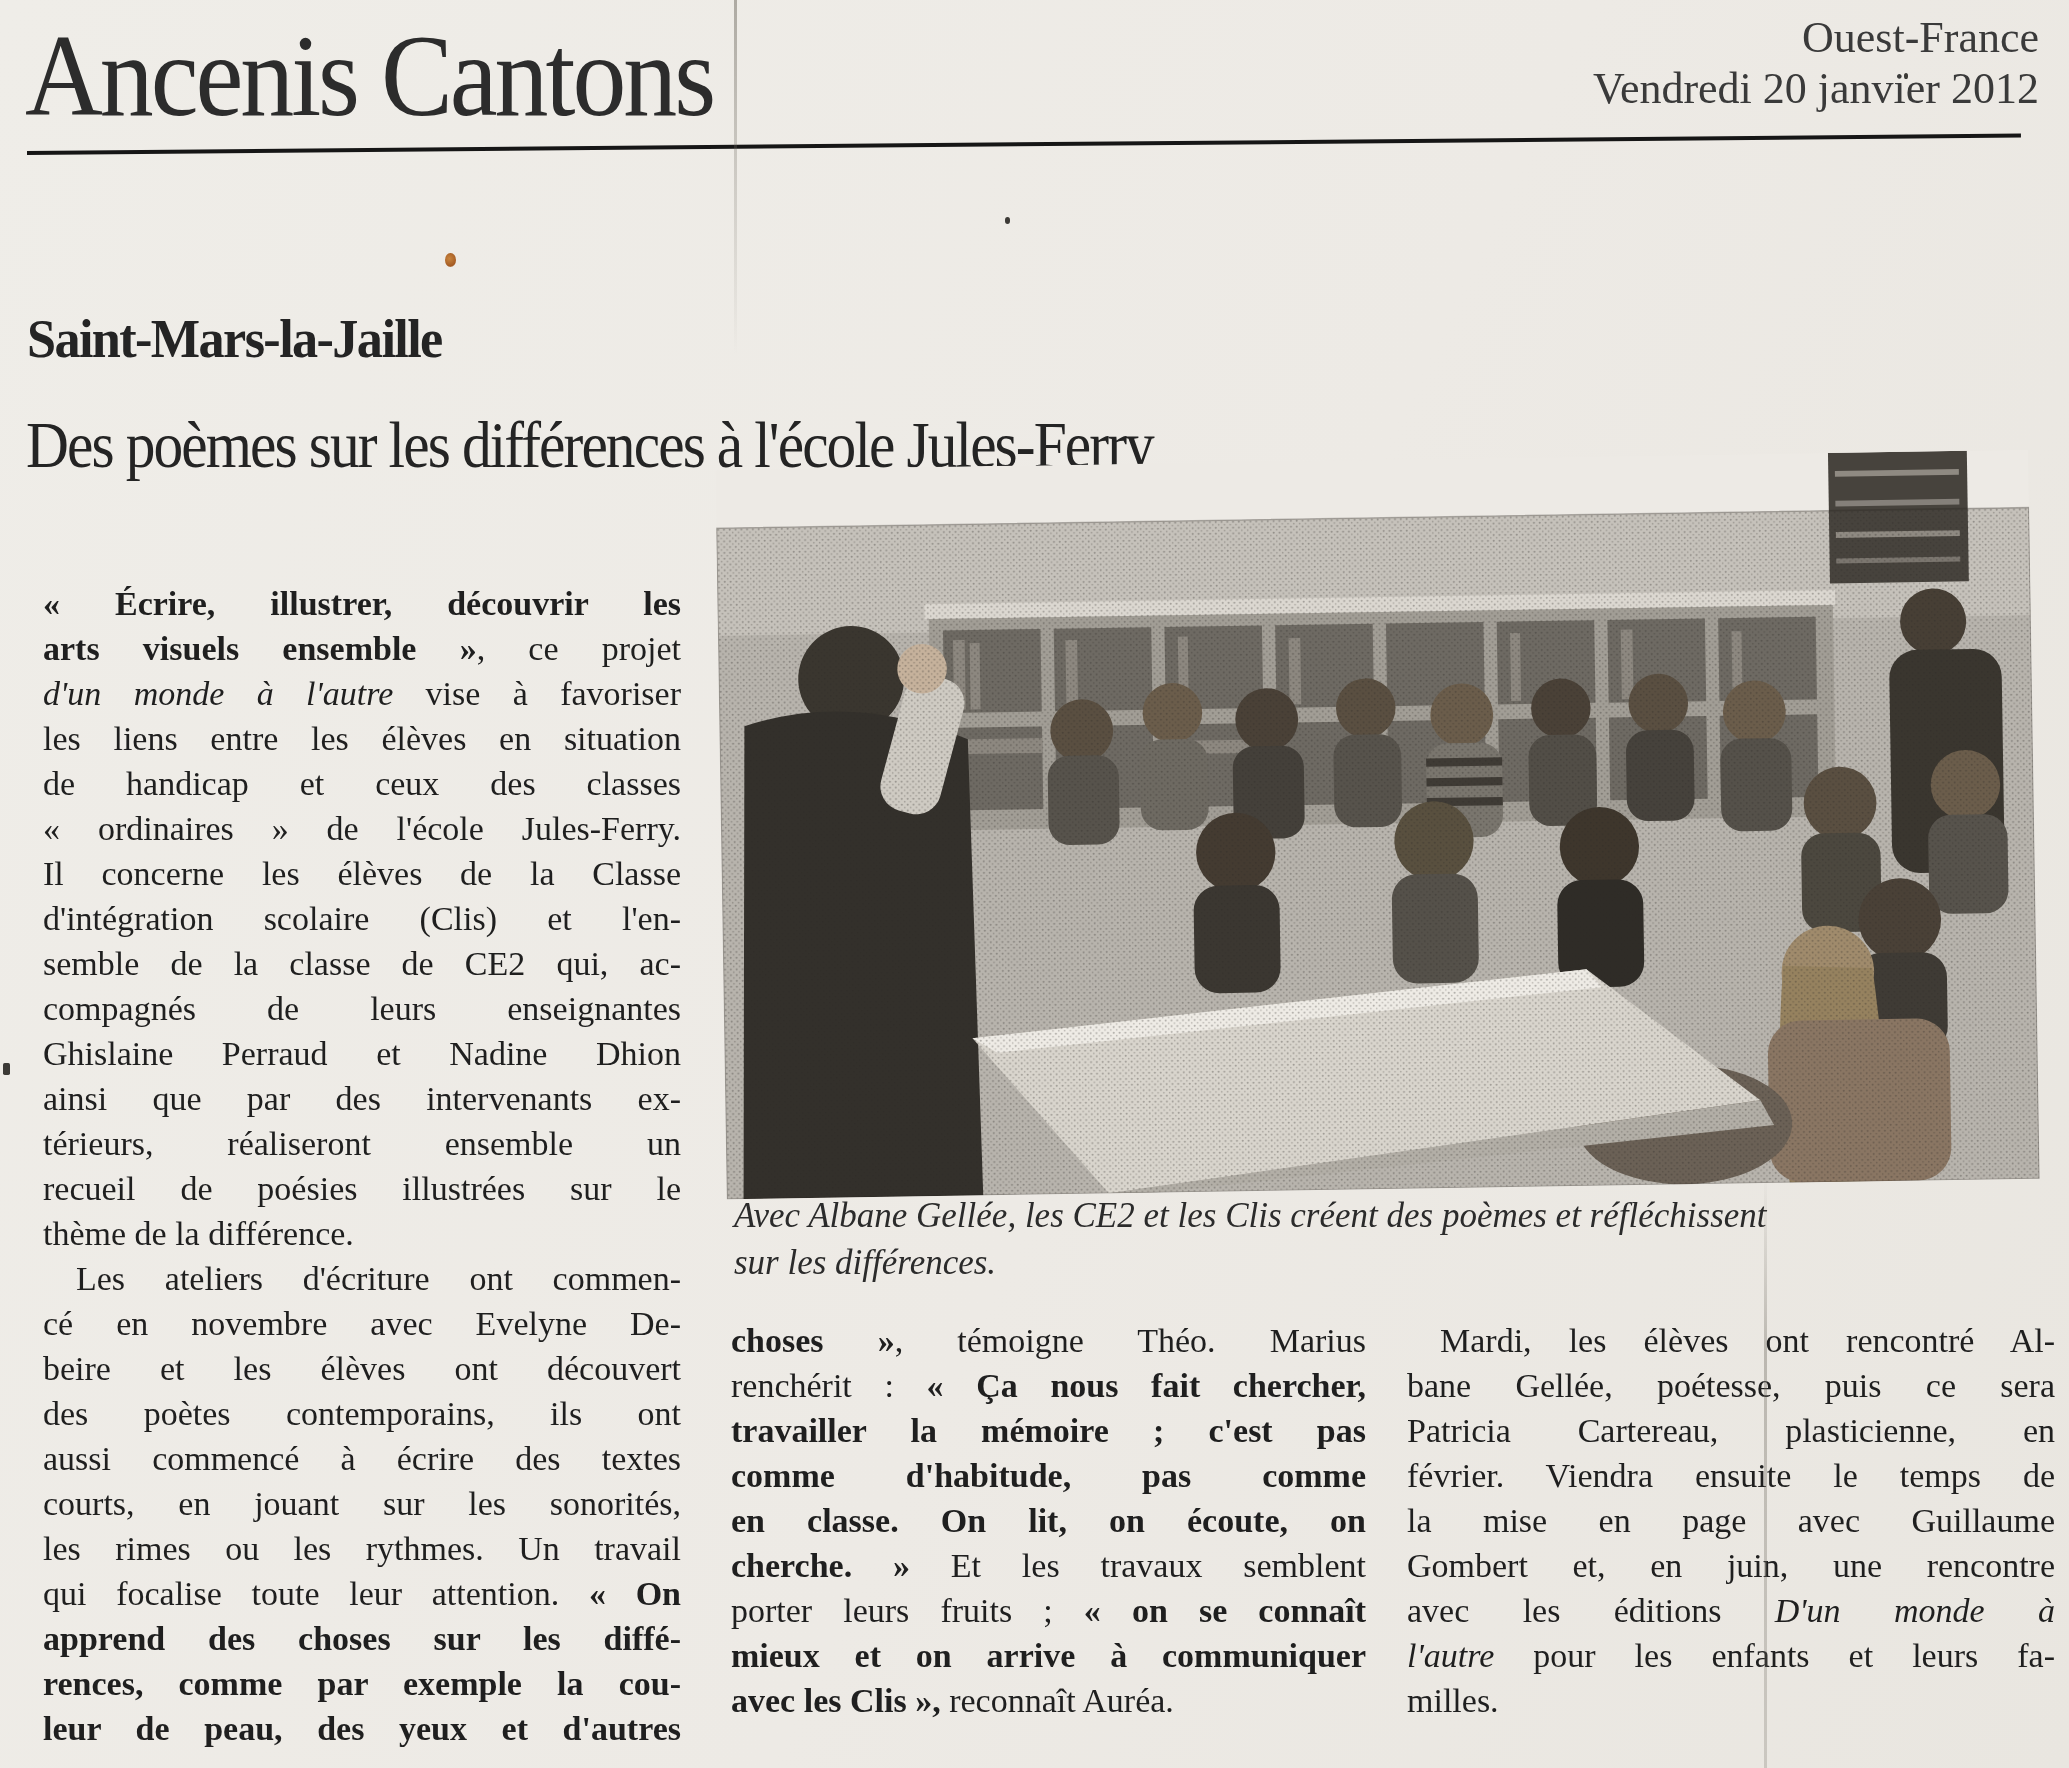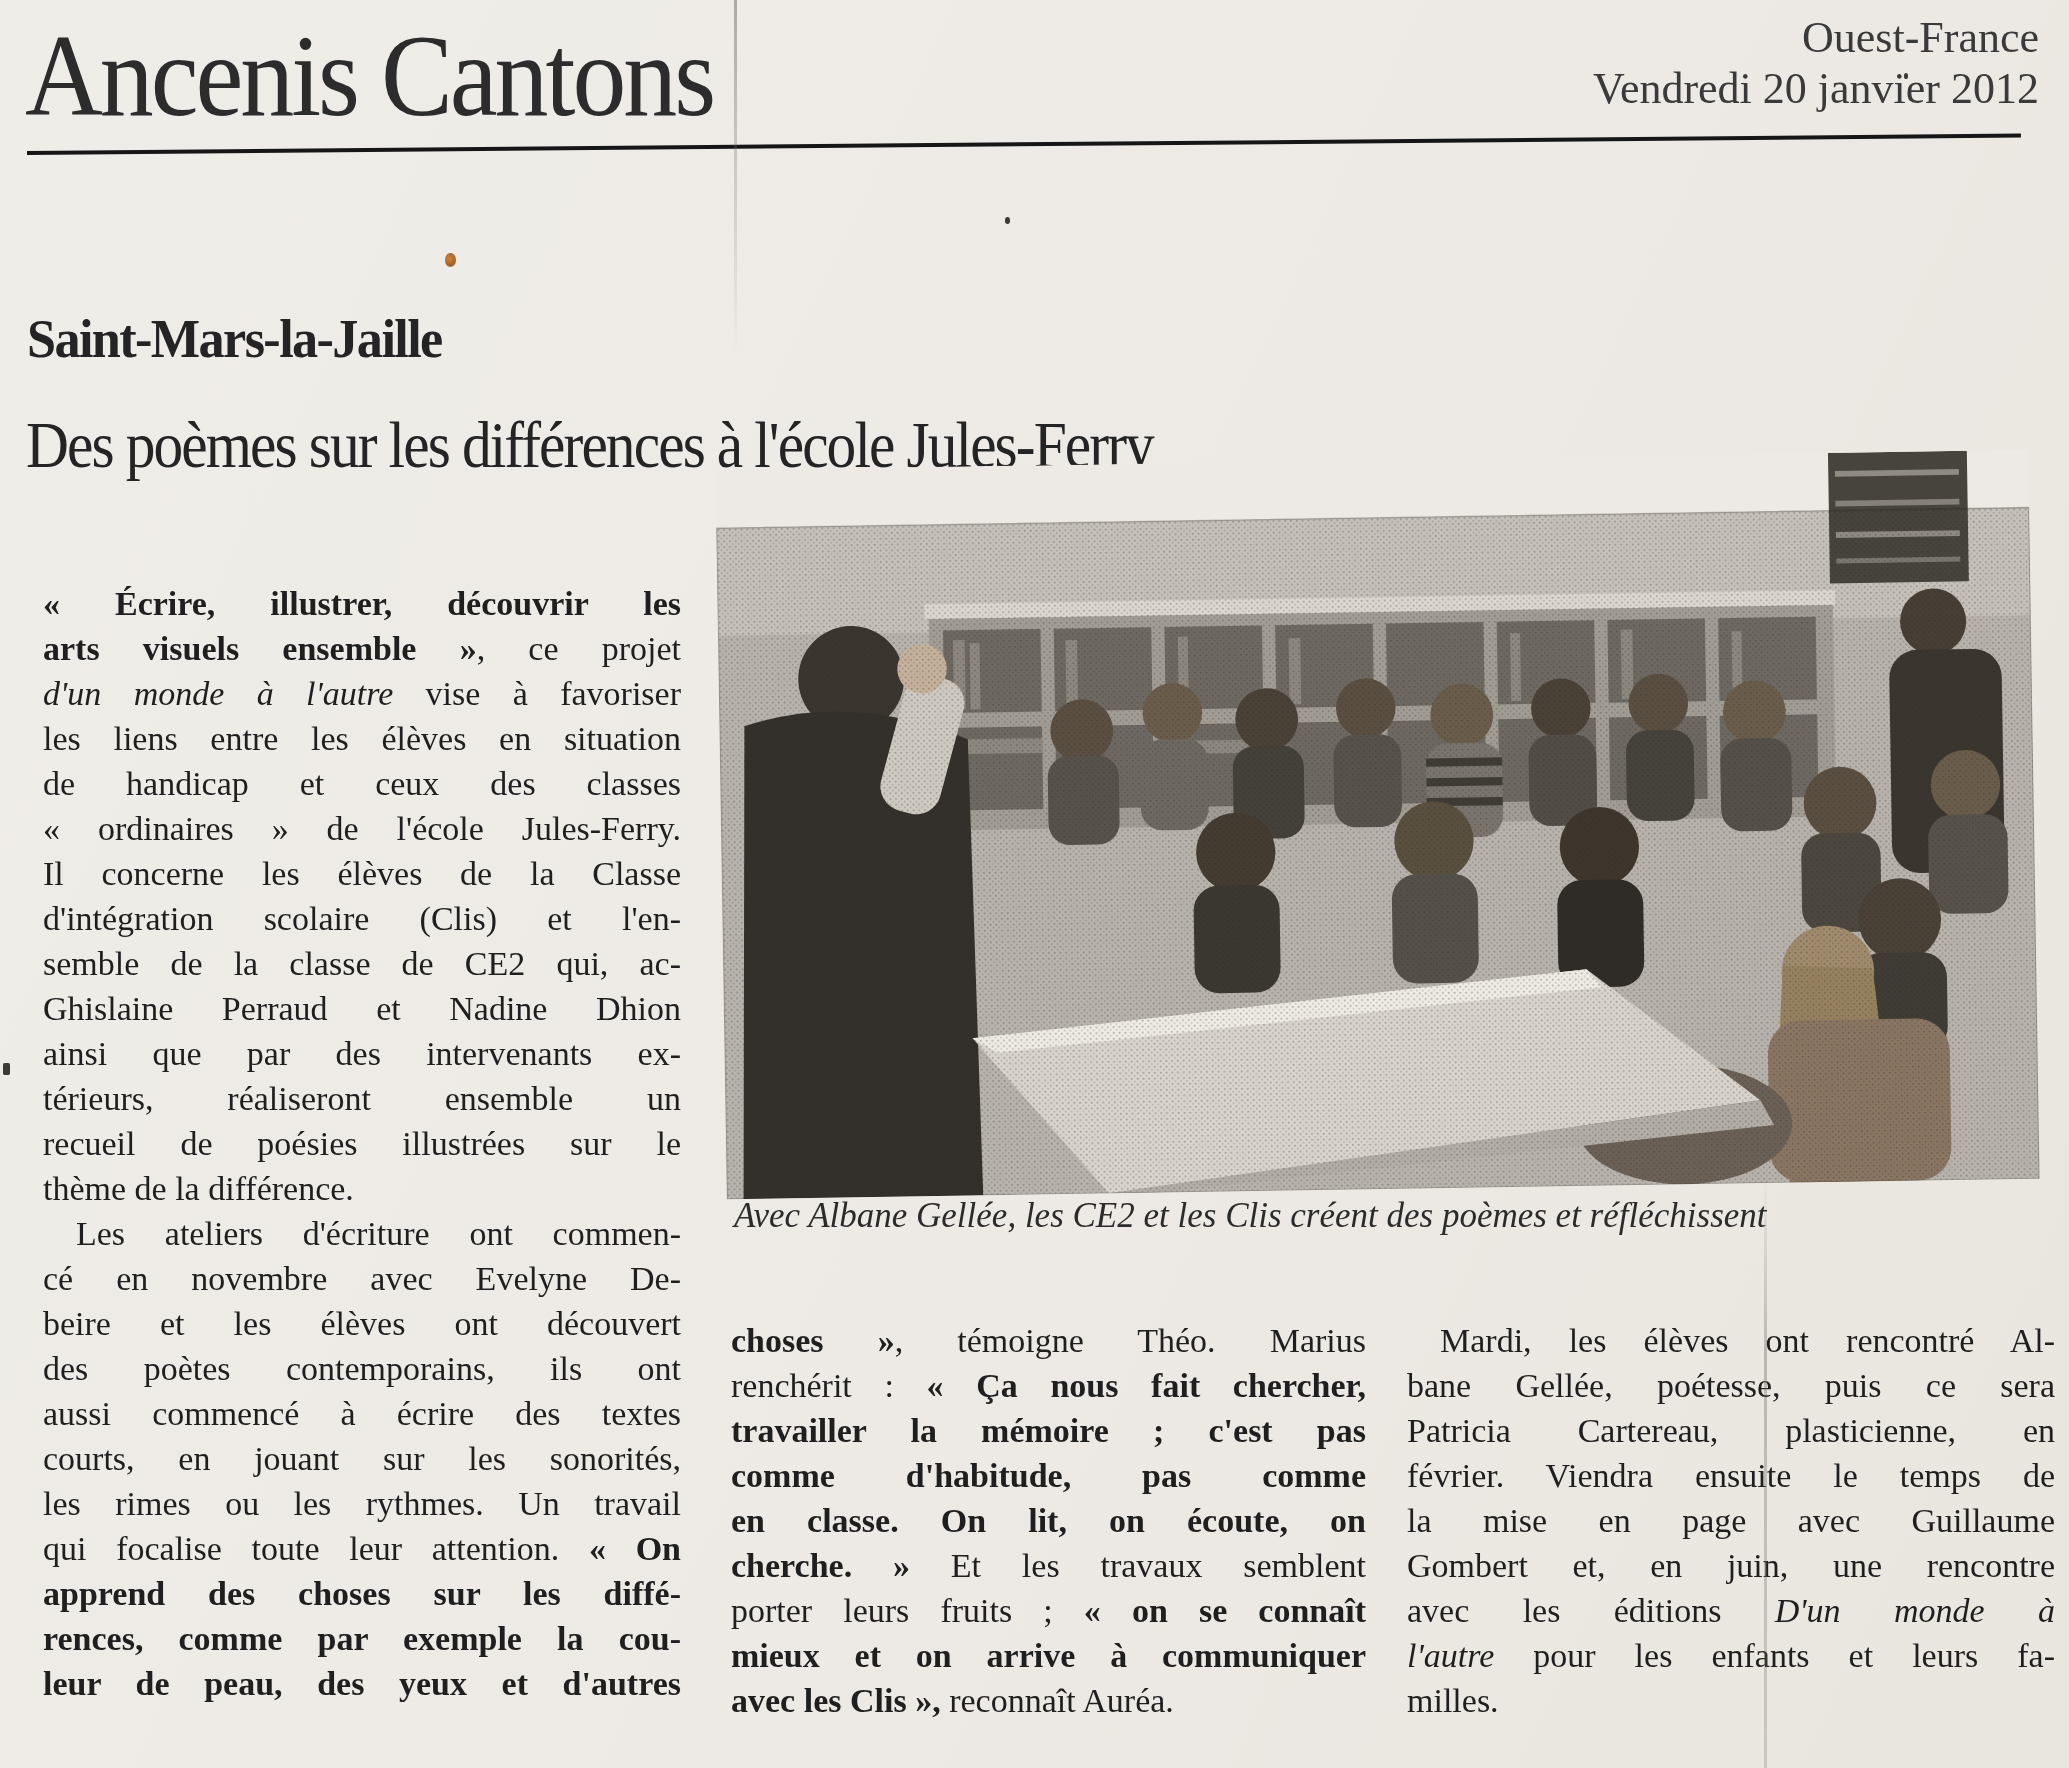--- a/index.html
+++ b/index.html
@@ -97,20 +97,21 @@
   <div class="col col-left">
       <div class="line"><span class="b">« Écrire, illustrer, découvrir les</span></div>
       <div class="line"><span class="b">arts visuels ensemble »</span><span>, ce projet</span></div>
       <div class="line"><span class="i">d'un monde à l'autre</span><span> vise à favoriser</span></div>
       <div class="line"><span>les liens entre les élèves en situation</span></div>
       <div class="line"><span>de handicap et ceux des classes</span></div>
       <div class="line"><span>« ordinaires » de l'école Jules-Ferry.</span></div>
       <div class="line"><span>Il concerne les élèves de la Classe</span></div>
       <div class="line"><span>d'intégration scolaire (Clis) et l'en-</span></div>
       <div class="line"><span>semble de la classe de CE2 qui, ac-</span></div>
+      <div class="line"><span>compagnés de leurs enseignantes</span></div>
       <div class="line"><span>Ghislaine Perraud et Nadine Dhion</span></div>
       <div class="line"><span>ainsi que par des intervenants ex-</span></div>
       <div class="line"><span>térieurs, réaliseront ensemble un</span></div>
       <div class="line"><span>recueil de poésies illustrées sur le</span></div>
       <div class="line end"><span>thème de la différence.</span></div>
       <div class="line ind"><span>Les ateliers d'écriture ont commen-</span></div>
       <div class="line"><span>cé en novembre avec Evelyne De-</span></div>
       <div class="line"><span>beire et les élèves ont découvert</span></div>
       <div class="line"><span>des poètes contemporains, ils ont</span></div>
       <div class="line"><span>aussi commencé à écrire des textes</span></div>
@@ -227,20 +228,21 @@
       <polygon points="300,692 1044,620 1062,642 330,710" fill="#efece6"></polygon>
       <polygon points="462,882 1252,782 1268,812 520,882" fill="#b3afa7"></polygon>
 
       <rect x="0" y="70" width="1588" height="812" fill="url(#ht)"></rect>
       <rect x="0" y="70" width="1588" height="812" fill="none" stroke="rgba(30,28,25,0.25)" stroke-width="2"></rect>
     </svg>
   </figure>
 
   <div class="caption">
       <div class="line"><span>Avec Albane Gellée, les CE2 et les Clis créent des poèmes et réfléchissent</span></div>
+      <div class="line end"><span>sur les différences.</span></div>
     </div>
 
   <div class="col col-middle">
       <div class="line"><span class="b">choses »</span><span>, témoigne Théo. Marius</span></div>
       <div class="line"><span>renchérit : </span><span class="b">« Ça nous fait chercher,</span></div>
       <div class="line"><span class="b">travailler la mémoire ; c'est pas</span></div>
       <div class="line"><span class="b">comme d'habitude, pas comme</span></div>
       <div class="line"><span class="b">en classe. On lit, on écoute, on</span></div>
       <div class="line"><span class="b">cherche. »</span><span> Et les travaux semblent</span></div>
       <div class="line"><span>porter leurs fruits ; </span><span class="b">« on se connaît</span></div>

